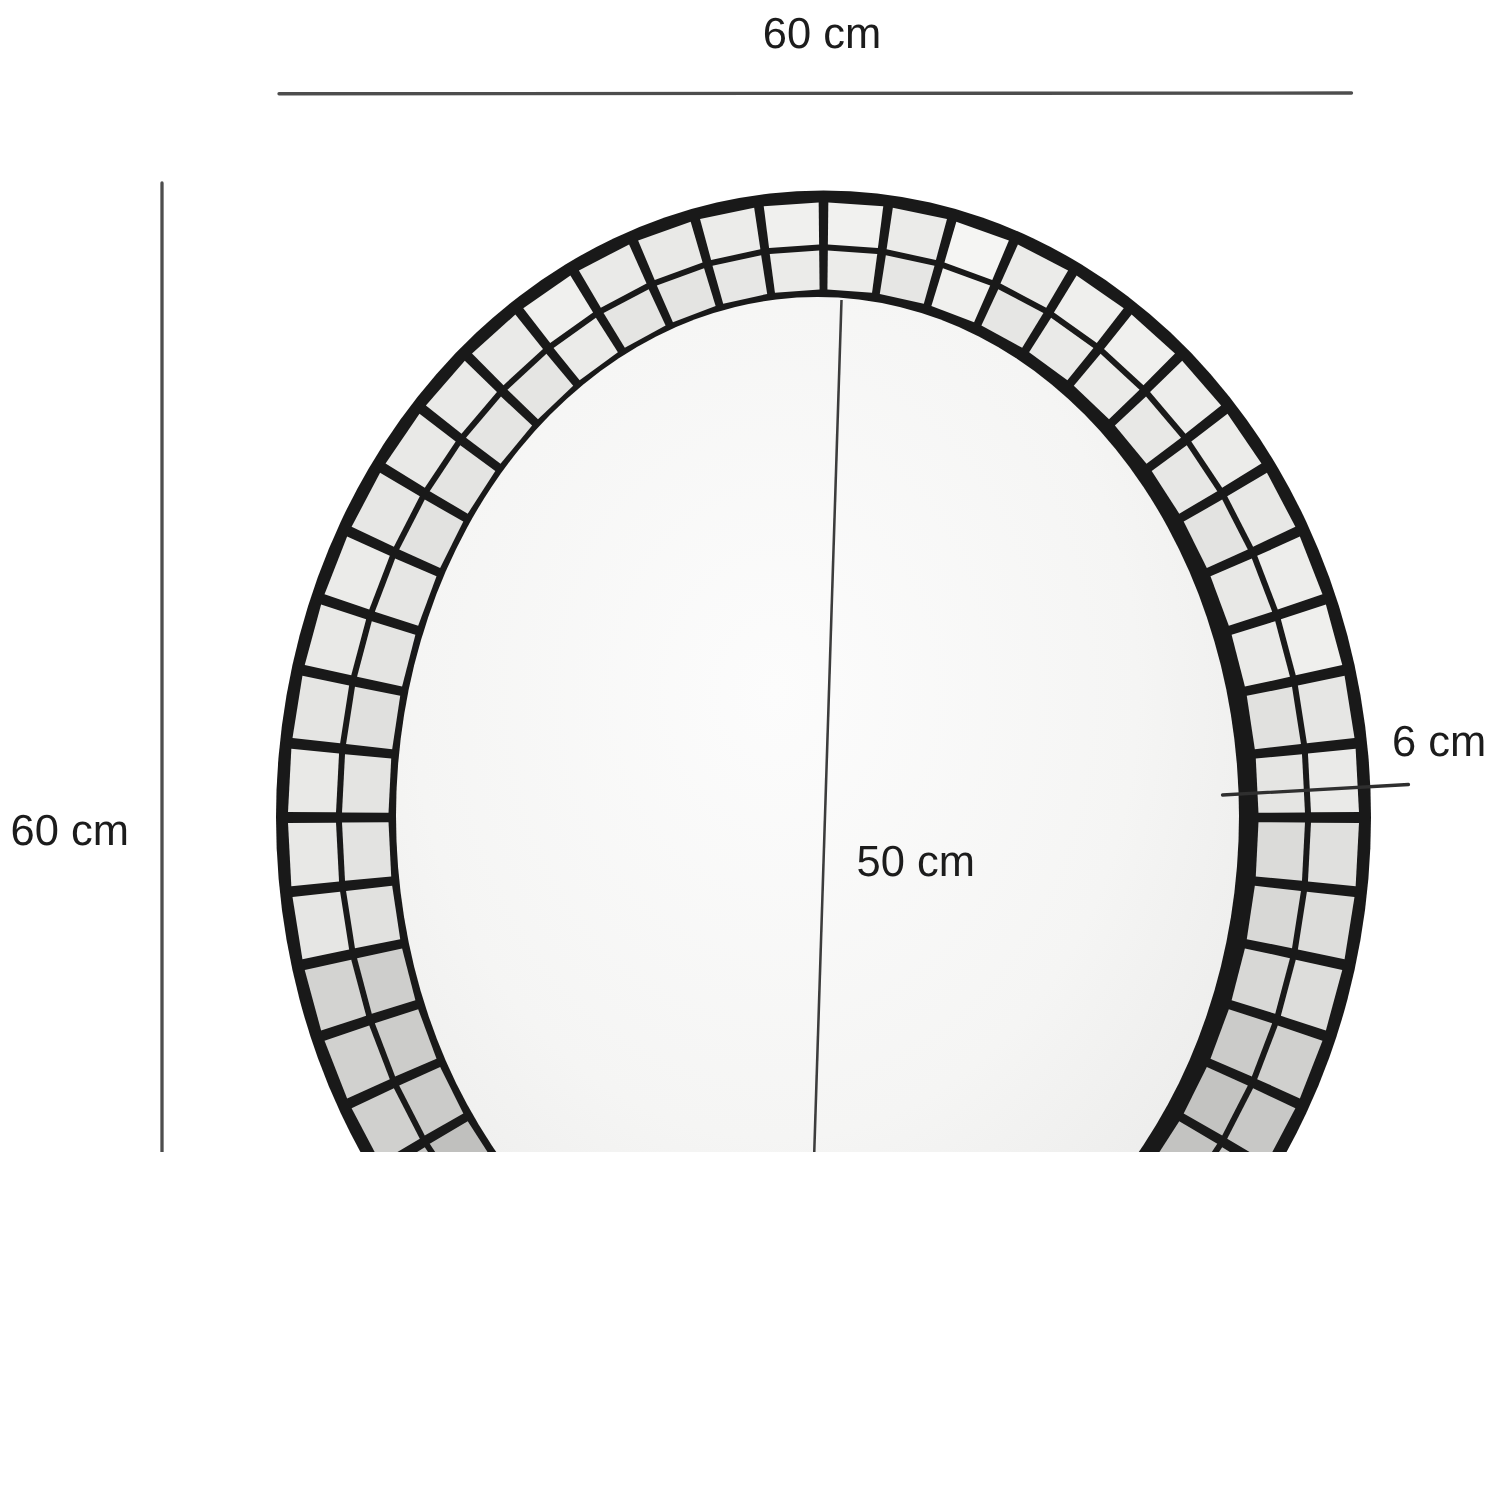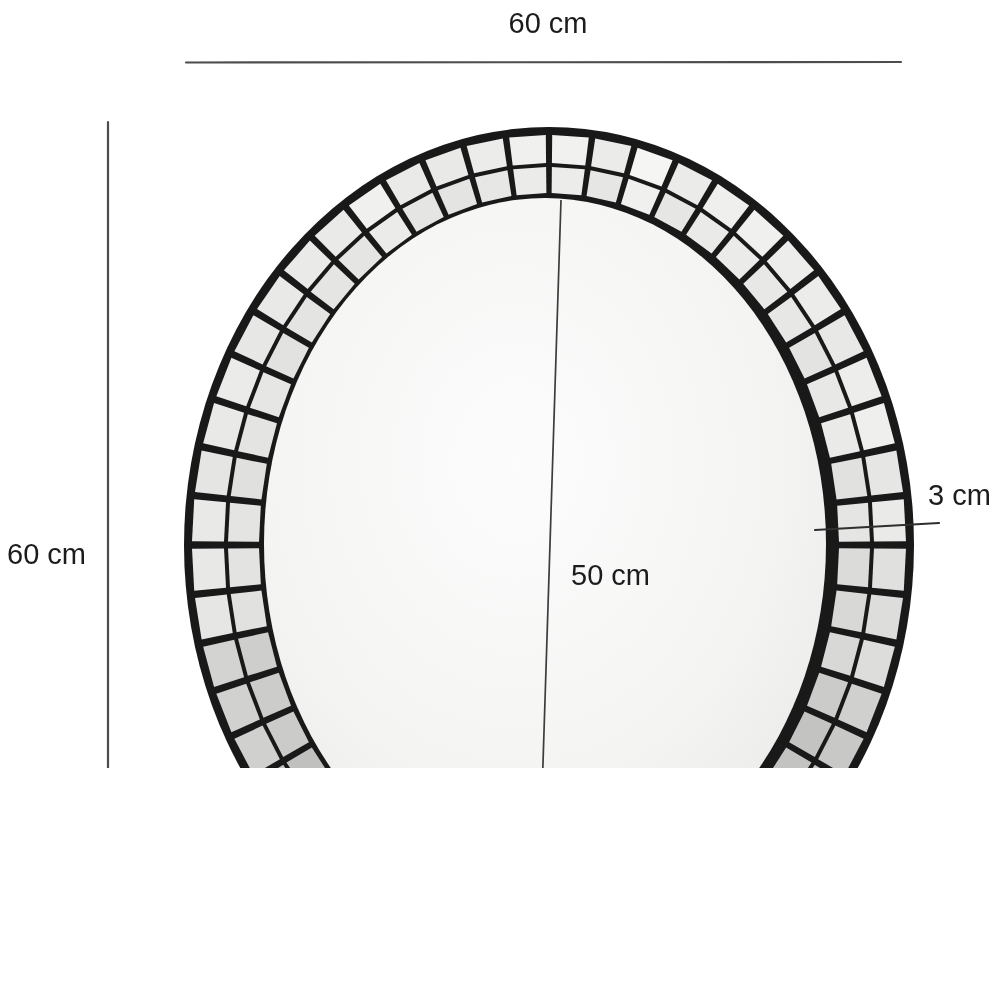--- a/index.html
+++ b/index.html
@@ -165,14 +165,14 @@
       <line x1="815" y1="530" x2="939" y2="523" stroke-width="2.2" stroke-linecap="round" stroke="#2f2f2f"></line>
     </g>
   </svg>
 
   <div class="dim-label centered" style="left: 548px; top: 8px; color: rgb(28, 28, 28);">60 cm</div>
 
   <div class="dim-label" style="left: 7px; top: 539px; color: rgb(28, 28, 28);">60 cm</div>
 
   <div class="dim-label" style="left: 571px; top: 560px; color: rgb(28, 28, 28);">50 cm</div>
 
-  <div class="dim-label" style="left: 928px; top: 480px; color: rgb(28, 28, 28);">3 cm</div>
+  <div class="dim-label" style="left: 928px; top: 480px; color: rgb(28, 28, 28);">6 cm</div>
 </div>
 
 </body></html>

